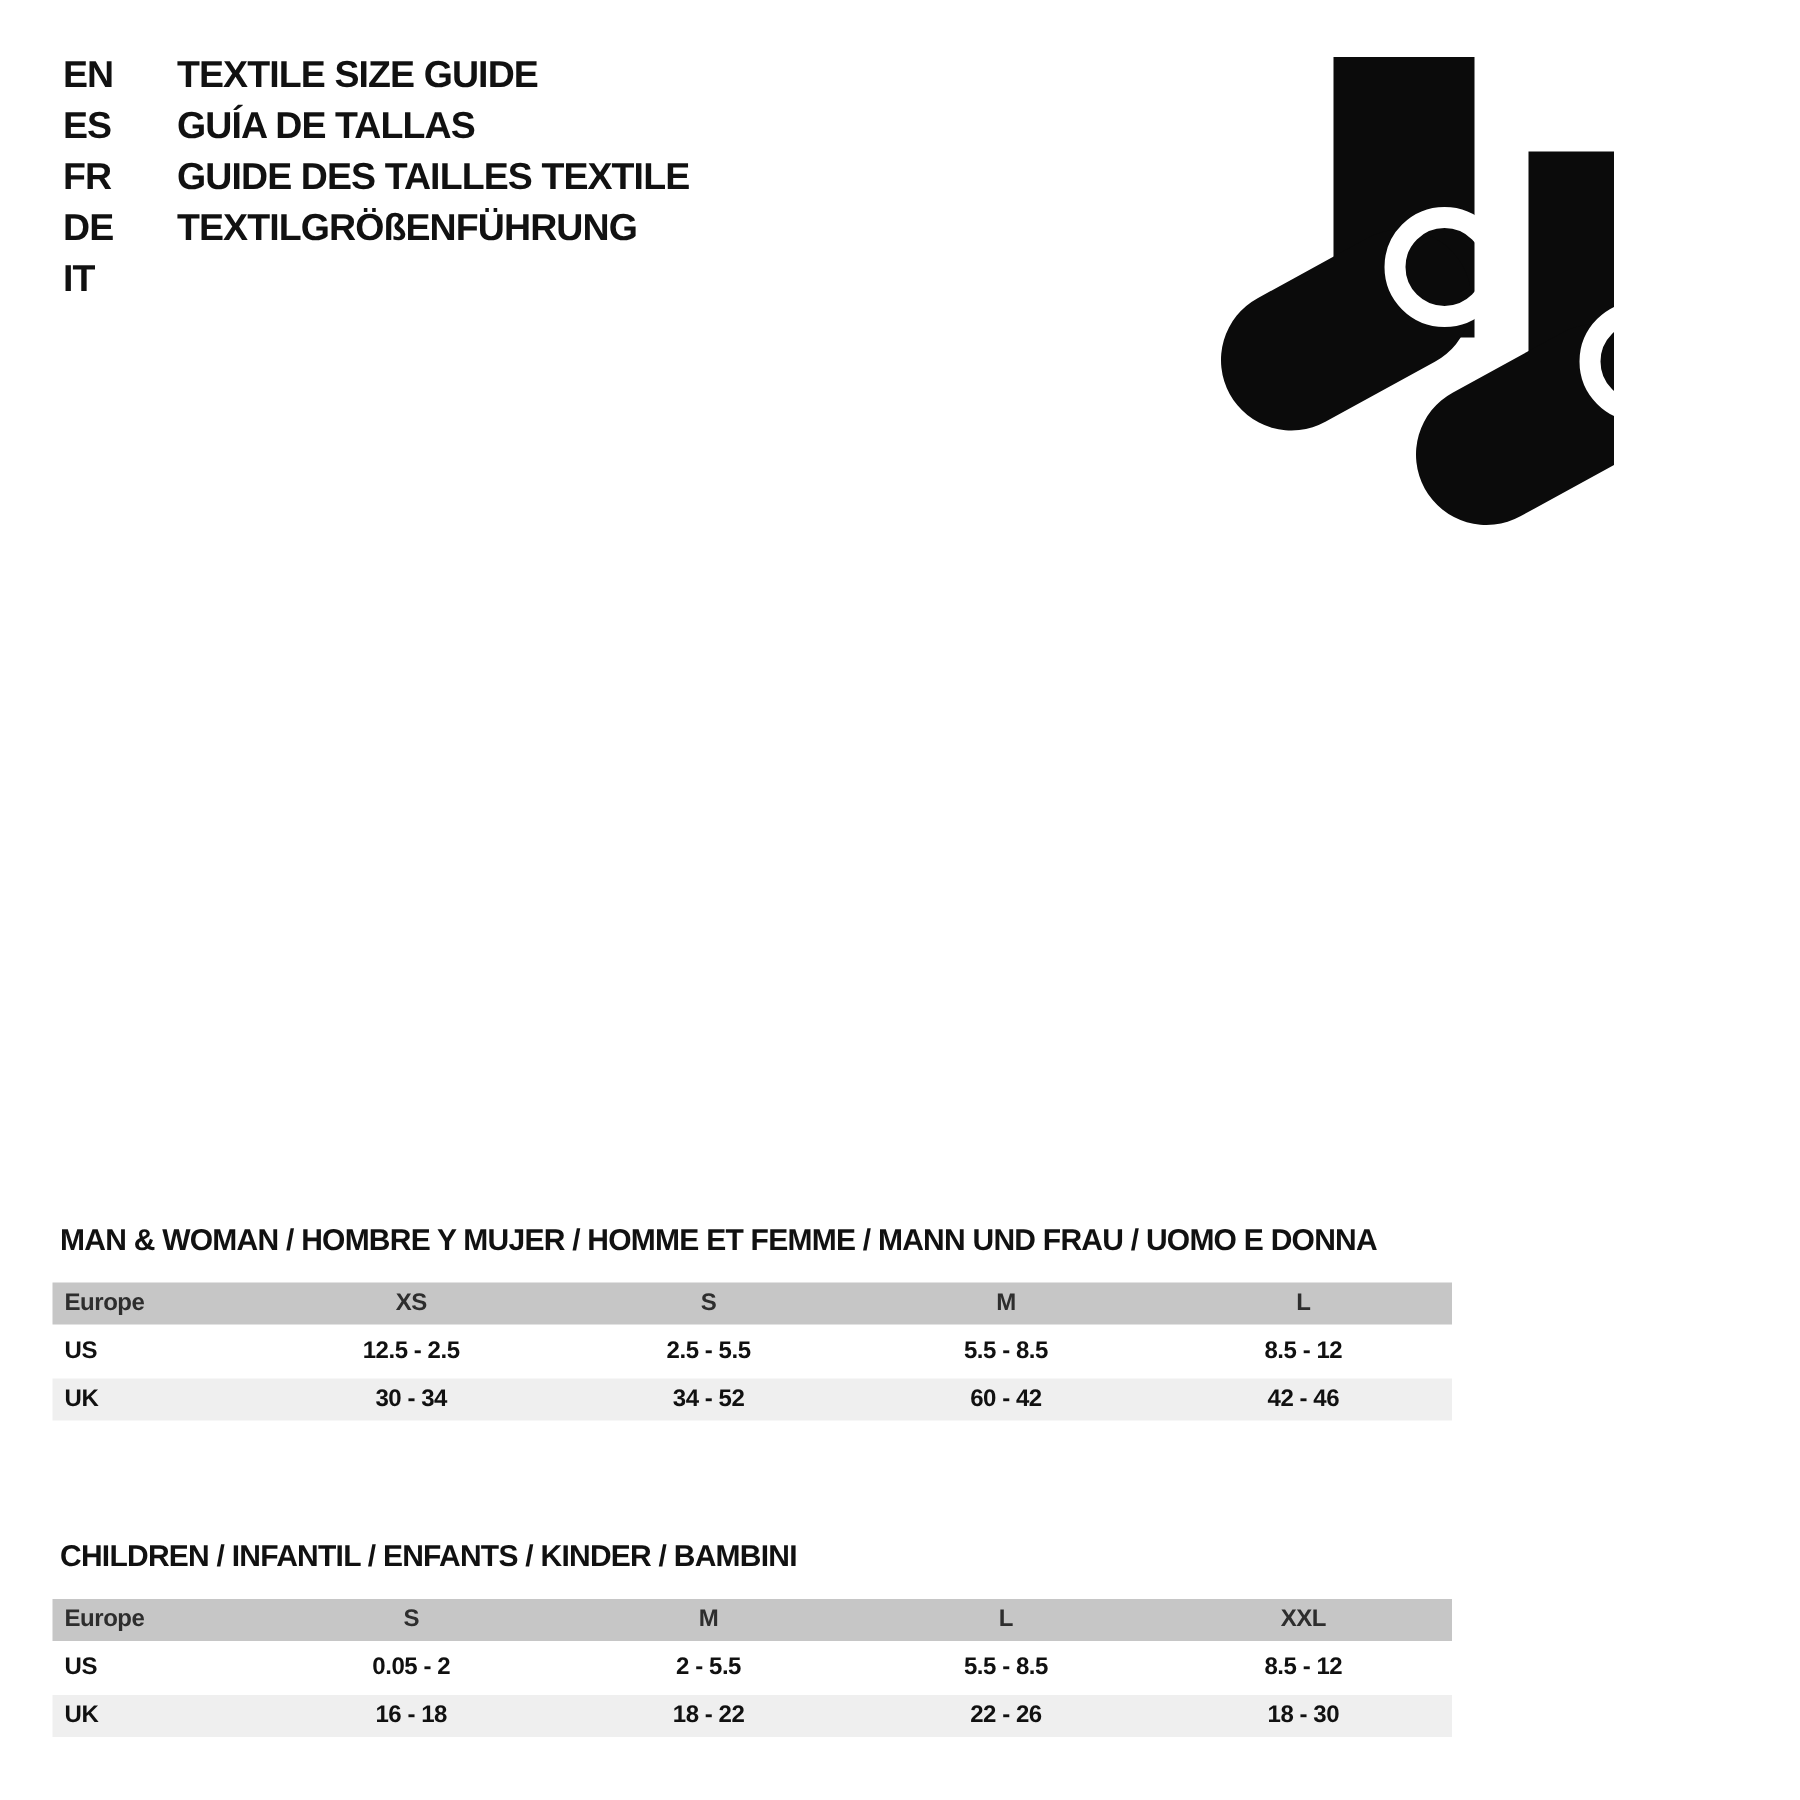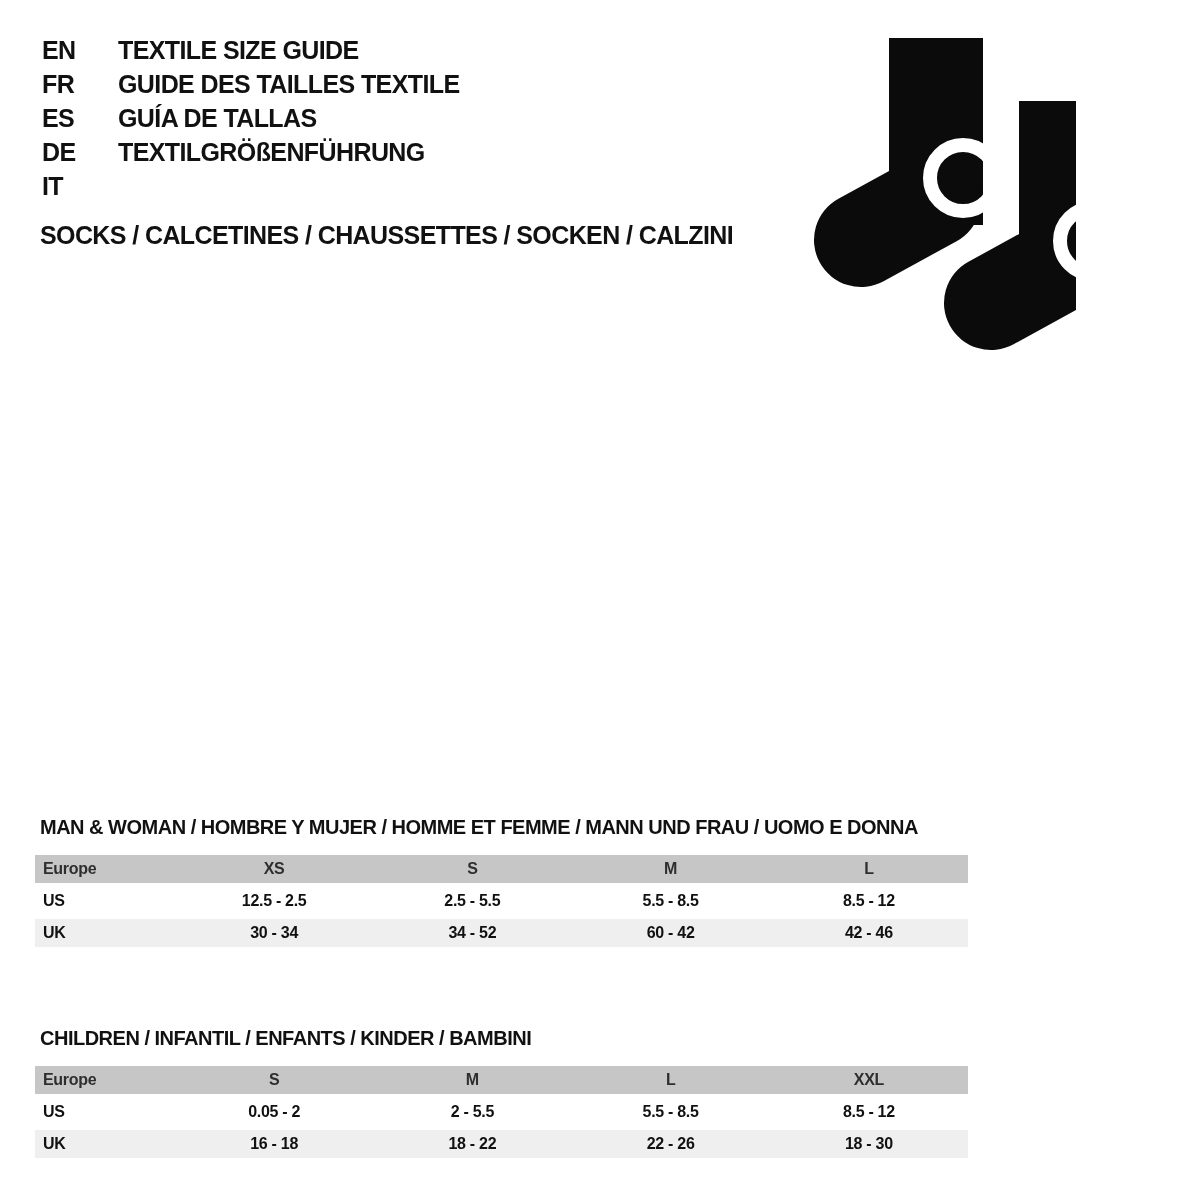--- a/index.html
+++ b/index.html
@@ -47,37 +47,36 @@
 <body>
 
 <div class="sheet">
 
   <div class="lang-block" id="langBlock">
       <div class="lang-row">
         <div class="lang-code" style="display: inline-block;">EN</div>
         <div class="lang-label" style="display: inline-block;">TEXTILE SIZE GUIDE</div>
       </div>
       <div class="lang-row">
+        <div class="lang-code" style="display: inline-block;">ES</div>
+        <div class="lang-label" style="display: inline-block;">GUÍA DE TALLAS</div>
+      </div>
+      <div class="lang-row">
         <div class="lang-code" style="display: inline-block;">FR</div>
         <div class="lang-label" style="display: inline-block;">GUIDE DES TAILLES TEXTILE</div>
-      </div>
-      <div class="lang-row">
-        <div class="lang-code" style="display: inline-block;">ES</div>
-        <div class="lang-label" style="display: inline-block;">GUÍA DE TALLAS</div>
       </div>
       <div class="lang-row">
         <div class="lang-code" style="display: inline-block;">DE</div>
         <div class="lang-label" style="display: inline-block;">TEXTILGRÖßENFÜHRUNG</div>
       </div>
       <div class="lang-row">
         <div class="lang-code" style="display: inline-block;">IT</div>
       </div>
     </div>
 
-  <div class="category-line">SOCKS / CALCETINES / CHAUSSETTES / SOCKEN / CALZINI</div>
 
   <svg class="socks" width="1200" height="400" viewBox="0 0 1200 400" aria-hidden="true">
     <defs>
       <g id="sock">
         <rect class="sock-shape" x="889" y="38" width="94" height="187"></rect>
         <line class="sock-foot" x1="934" y1="200" x2="861" y2="240" stroke-width="94" stroke-linecap="round"></line>
         <circle class="sock-ring" cx="963" cy="178" r="33" stroke-width="14"></circle>
       </g>
     </defs>
     <use href="#sock"></use>

